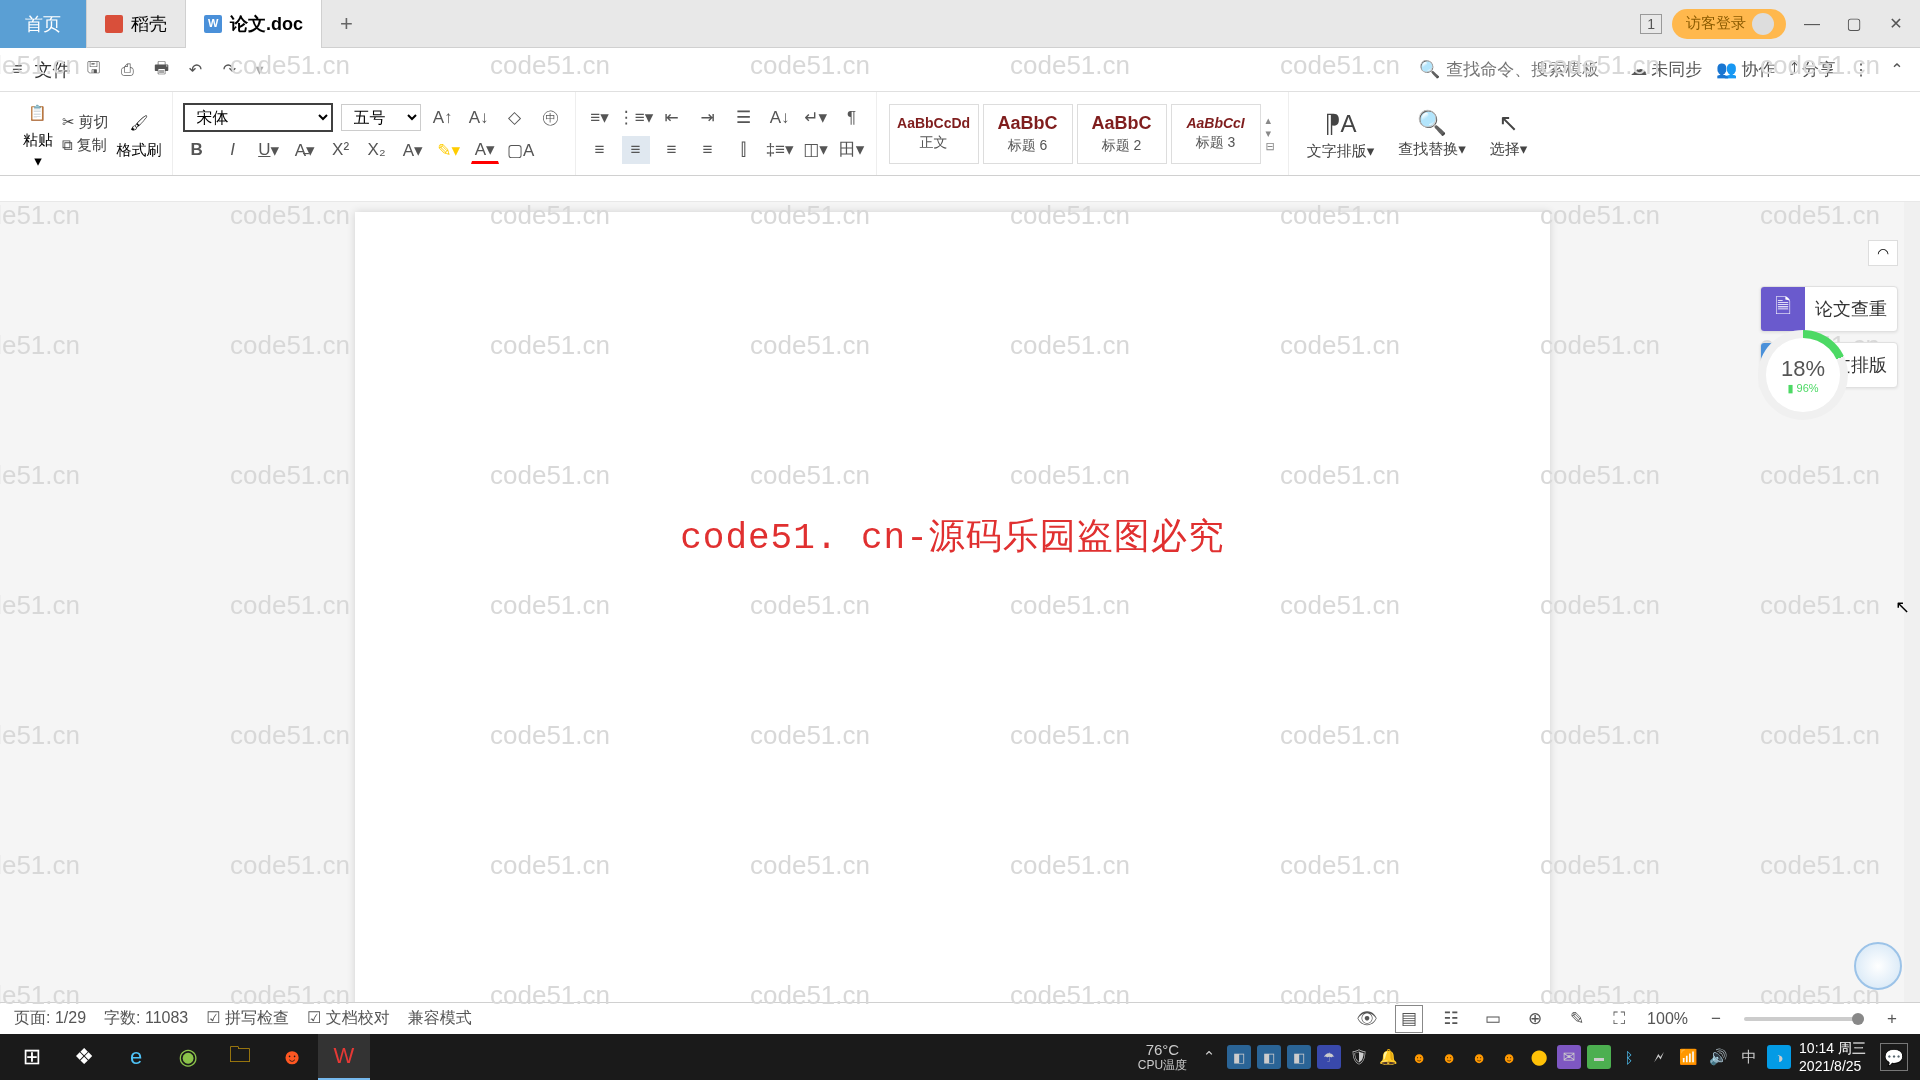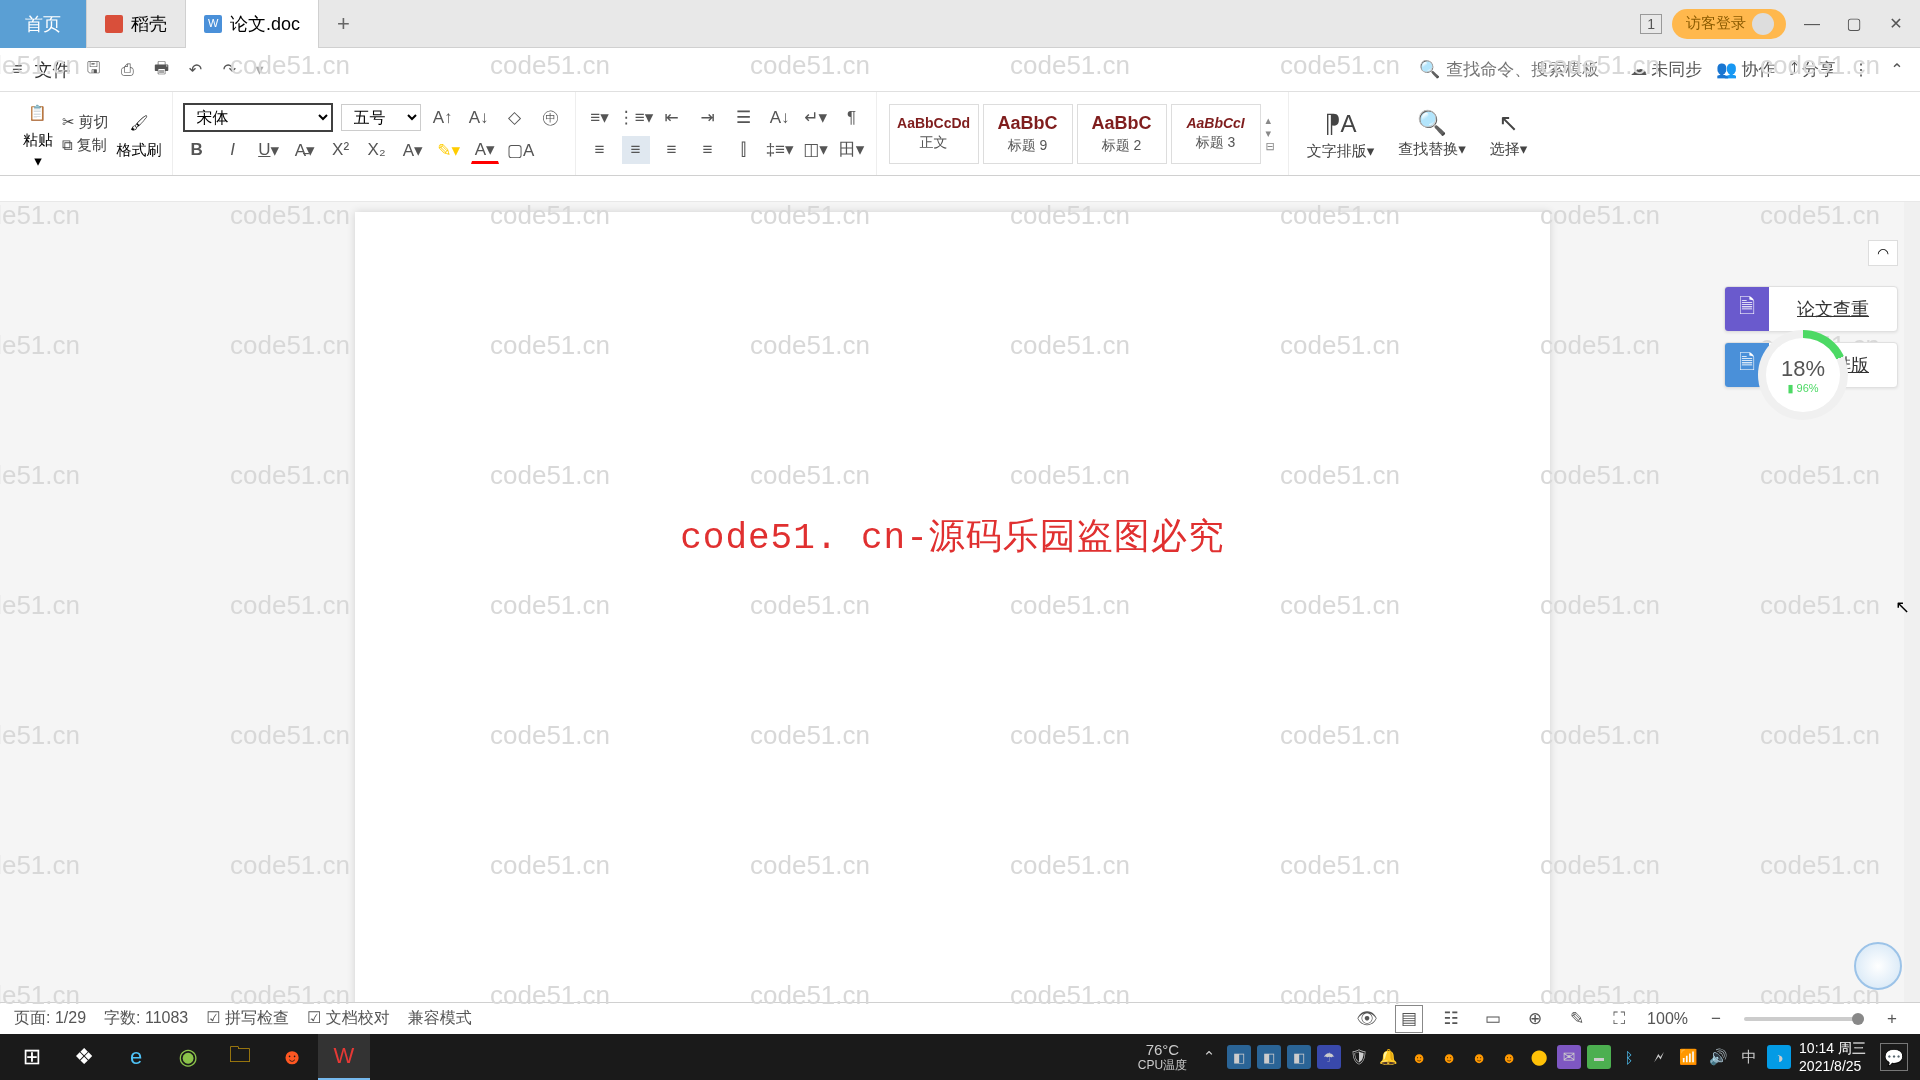--- a/index.html
+++ b/index.html
@@ -1,21 +1,21 @@
 <!DOCTYPE html>
 <html><head>
 <meta charset="utf-8">
 <style>
 * { margin: 0; padding: 0; box-sizing: border-box; font-family: "Microsoft YaHei", sans-serif; }
 body { width: 1920px; height: 1080px; overflow: hidden; background: #fff; position: relative; }
 
 
 .tab-bar { height: 48px; background: #e8e8e8; display: flex; align-items: center; border-bottom: 1px solid #d0d0d0; }
 .tab { height: 48px; display: flex; align-items: center; padding: 0 18px; font-size: 18px; border-right: 1px solid #d0d0d0; cursor: pointer; gap: 8px; }
-.tab.active { background: #fff; }
+.tab.active { background: #fff; font-weight: bold; }
 .tab.home { background: #5a9fd4; color: #fff; padding: 0 25px; }
 .tab-icon { width: 18px; height: 18px; display: inline-block; }
 .tab-icon.red { background: #d94f3a; border-radius: 2px; }
 .tab-icon.blue { background: #4a90d9; border-radius: 2px; position: relative; }
 .tab-icon.blue::after { content: "W"; color: #fff; font-size: 11px; position: absolute; top: 2px; left: 4px; }
 .tab-add { padding: 0 18px; font-size: 22px; color: #666; cursor: pointer; }
 .tab-right { margin-left: auto; display: flex; align-items: center; gap: 10px; padding-right: 8px; }
 .badge-num { border: 1px solid #999; padding: 1px 6px; font-size: 14px; color: #555; }
 .login-pill { background: #ffb84d; border-radius: 16px; padding: 4px 12px 4px 14px; display: flex; align-items: center; gap: 6px; font-size: 15px; color: #8a5a00; }
 .avatar-circle { width: 22px; height: 22px; border-radius: 50%; background: #ddd; display: inline-block; }
@@ -66,21 +66,21 @@
 
 .watermark { position: absolute; color: #d8d8d8; font-size: 26px; pointer-events: none; z-index: 1; }
 
 
 .side-panel { position: absolute; right: 22px; top: 240px; display: flex; flex-direction: column; gap: 10px; z-index: 5; }
 .side-collapse { width: 30px; height: 26px; background: #fff; border: 1px solid #ddd; display: flex; align-items: center; justify-content: center; font-size: 14px; cursor: pointer; margin-bottom: 10px; align-self: flex-end; }
 .side-pill { display: flex; align-items: center; background: #fff; border: 1px solid #e0e0e0; border-radius: 4px; overflow: hidden; box-shadow: 0 1px 3px rgba(0,0,0,0.08); cursor: pointer; }
 .side-pill-icon { width: 44px; height: 44px; display: flex; align-items: center; justify-content: center; color: #fff; font-size: 20px; }
 .side-pill-icon.purple { background: #6a5acd; }
 .side-pill-icon.blue { background: #4a90d9; }
-.side-pill-label { padding: 0 28px; font-size: 18px; color: #333; text-decoration: underline; }
+.side-pill-label { padding: 0 10px; font-size: 18px; color: #333; }
 
 
 .progress-widget { position: absolute; right: 72px; top: 330px; width: 90px; height: 90px; z-index: 6; }
 .progress-circle { width: 90px; height: 90px; border-radius: 50%; background: conic-gradient(#4cd964 0deg 65deg, #f0f0f0 65deg 360deg); display: flex; align-items: center; justify-content: center; }
 .progress-inner { width: 74px; height: 74px; border-radius: 50%; background: #fff; display: flex; flex-direction: column; align-items: center; justify-content: center; }
 .progress-main { font-size: 22px; color: #555; font-weight: 300; }
 .progress-sub { font-size: 11px; color: #4cd964; }
 
 
 .vscroll { position: absolute; right: 0; top: 202px; bottom: 78px; width: 16px; background: #f0f0f0; }
@@ -243,21 +243,21 @@
     </div>
   </div>
   <div class="ribbon-group">
     <div class="styles-row">
       <div class="style-box">
           <div class="style-preview">AaBbCcDd</div>
           <div class="style-label">正文</div>
         </div>
       <div class="style-box">
           <div class="style-preview" style="font-size:18px">AaBbC</div>
-          <div class="style-label">标题 9</div>
+          <div class="style-label">标题 6</div>
         </div>
       <div class="style-box">
           <div class="style-preview" style="font-size:18px">AaBbC</div>
           <div class="style-label">标题 2</div>
         </div>
       <div class="style-box">
           <div class="style-preview" style="font-style:italic">AaBbCcI</div>
           <div class="style-label">标题 3</div>
         </div>
       <div style="display:flex;flex-direction:column;justify-content:center;color:#888;font-size:11px;padding:0 3px">

